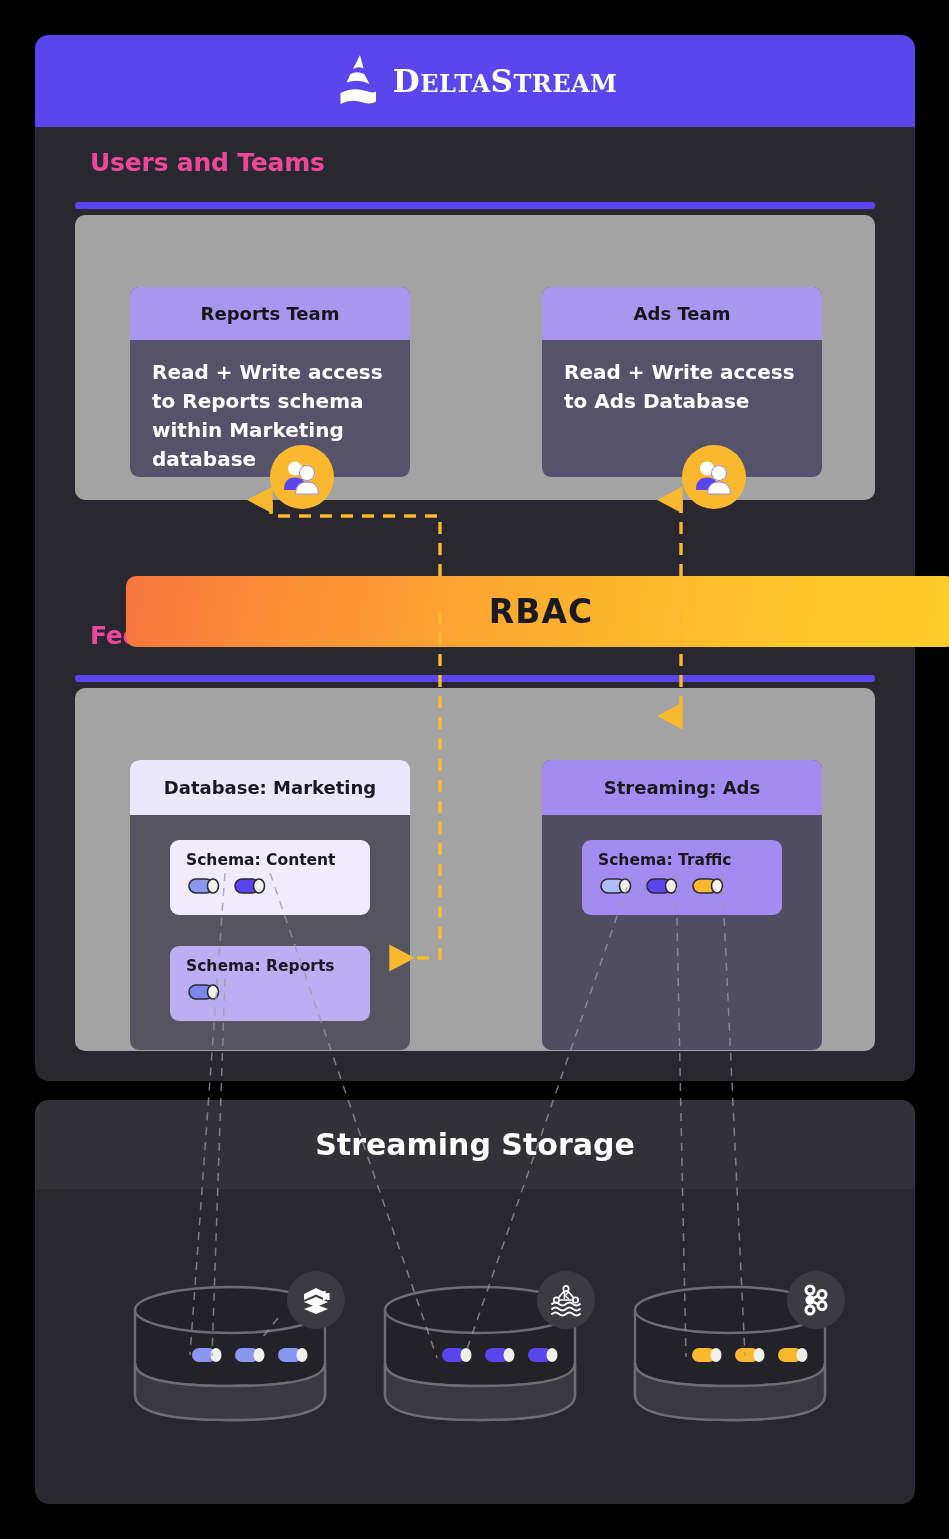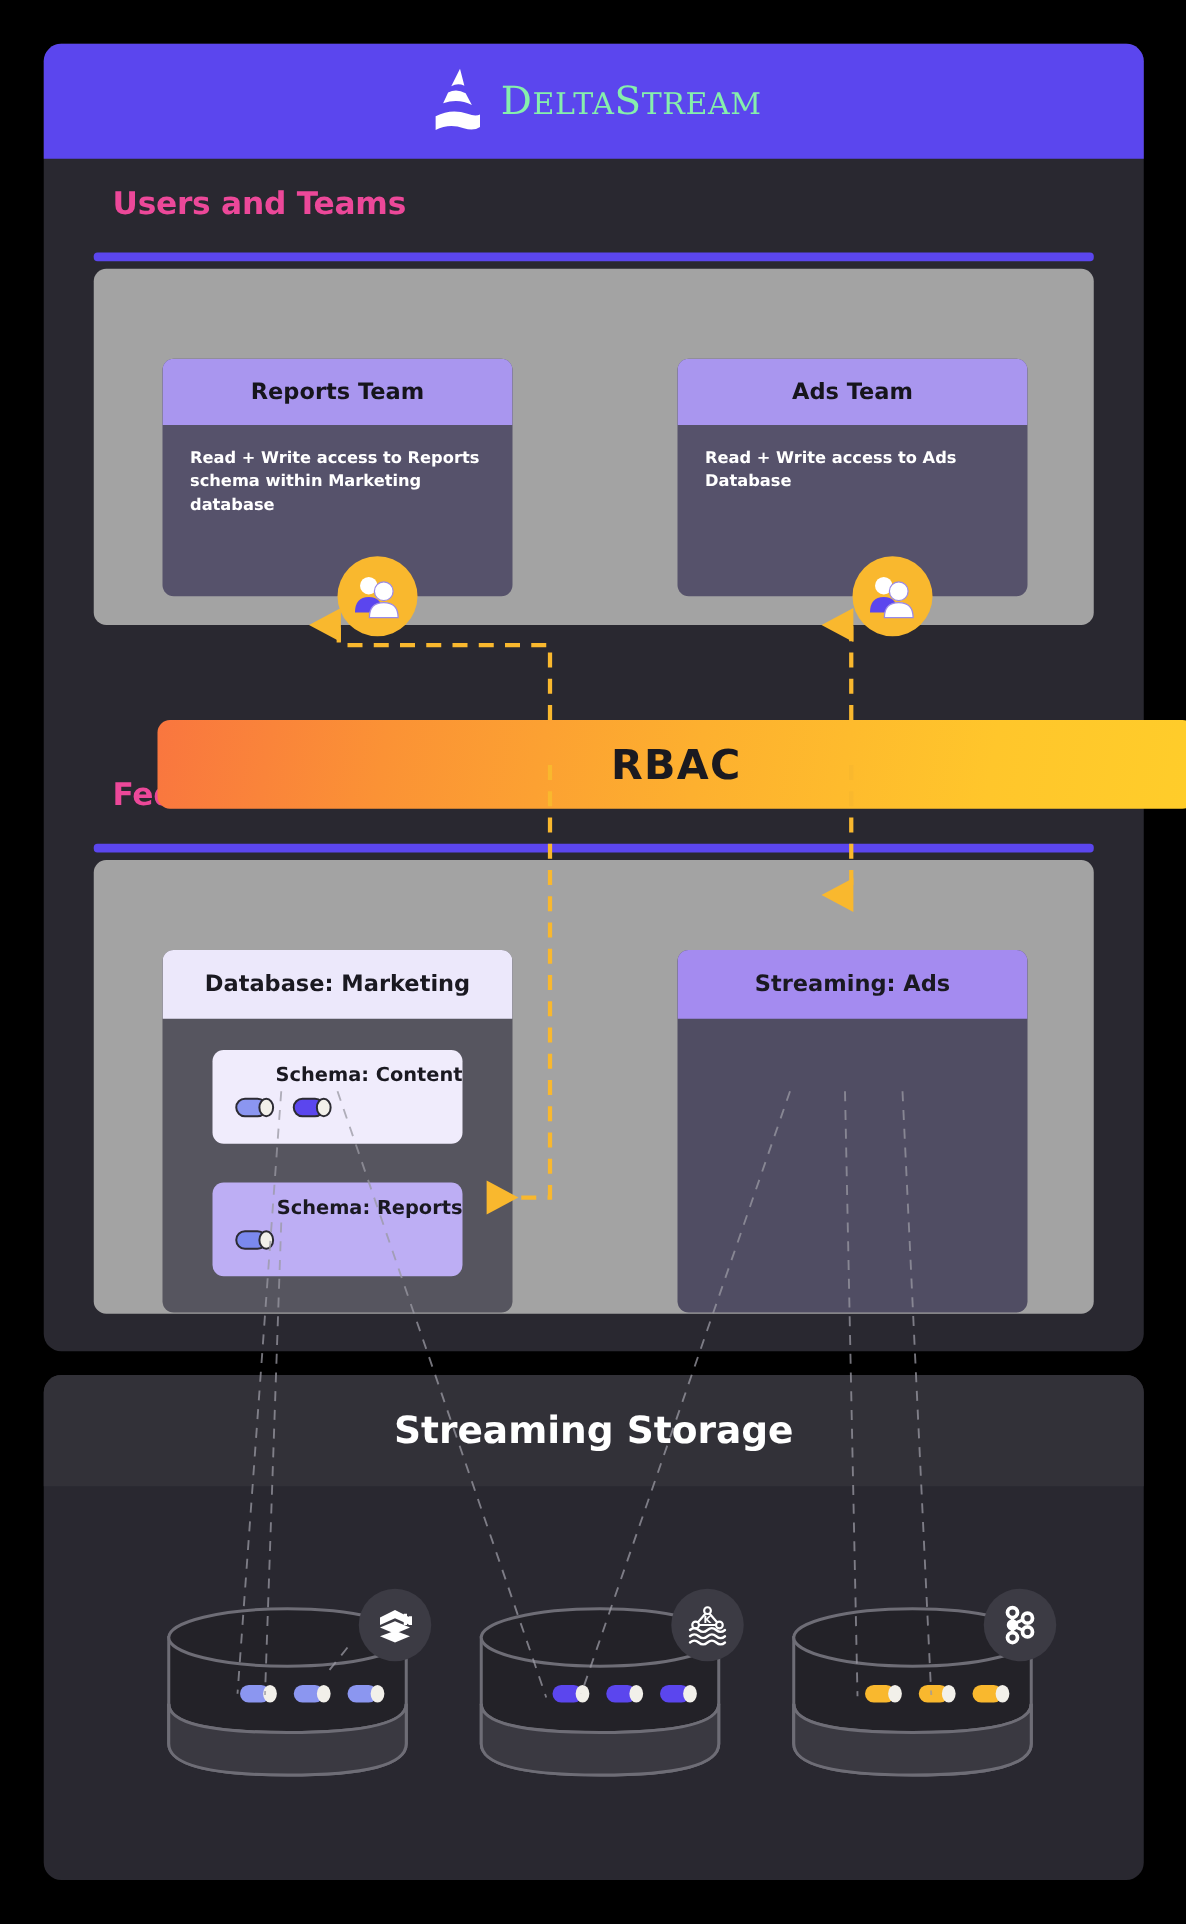--- a/index.html
+++ b/index.html
@@ -33,24 +33,24 @@
     width: 880px; height: 92px;
     background: #5b46ee;
     border-radius: 14px 14px 0 0;
     display: flex;
     align-items: center;
     justify-content: center;
     gap: 14px;
   }
   .brand-logo { width: 46px; height: 54px; display:block; }
   .brand-name {
-    color: #86efac;
+    color: #ffffff;
     font-family: "DejaVu Serif", serif;
     font-size: 31px;
-    font-weight: normal;
+    font-weight: bold;
     letter-spacing: 0.5px;
     white-space: nowrap;
   }
   .brand-name .cap { font-size: 31px; }
   .brand-name .small { font-size: 24px; }
 
   
   .section-title {
     position: absolute;
     color: #ec4899;
@@ -83,21 +83,21 @@
   .team-card-head {
     background: #a996ef;
     color: #16151c;
     font-size: 18px;
     font-weight: bold;
     text-align: center;
     padding: 16px 6px;
   }
   .team-card-body {
     color: #ffffff;
-    font-size: 13px;
+    font-size: 20px;
     font-weight: bold;
     line-height: 1.45;
     padding: 18px 22px 52px 22px;
   }
   .people-badge {
     position: absolute;
     width: 64px; height: 64px;
     border-radius: 50%;
     background: #f9b82e;
     display: flex; align-items: center; justify-content: center;
@@ -130,21 +130,20 @@
   .db-head {
     font-size: 18px;
     font-weight: bold;
     text-align: center;
     color: #1a1921;
     padding: 17px 6px;
   }
   .schema-box {
     position: absolute;
     border-radius: 9px;
-    text-align: right;
   }
   .schema-label {
     font-size: 15.5px;
     font-weight: bold;
     color: #1a1921;
     padding: 11px 0 0 16px;
   }
   .stream-row {
     display: flex;
     gap: 12px;
@@ -263,20 +262,37 @@
             <rect x="2" y="3" width="24" height="14" rx="7" fill="#7b89ee" stroke="#2c2b33" stroke-width="1.6"></rect>
             <ellipse cx="26" cy="10" rx="5.5" ry="7" fill="#f2f0ea" stroke="#2c2b33" stroke-width="1.6"></ellipse>
           </svg>
         </div>
       </div>
 
       <div class="db-card" style="left:467px; top:72px; width:280px; height:290px; background:#504d63;">
         <div class="db-head" style="background:#a48bf0;">Streaming: Ads</div>
       </div>
 
+      <div class="schema-box" style="left:507px; top:152px; width:200px; height:75px; background:#a48bf0;">
+        <div class="schema-label">Schema: Traffic</div>
+        <div class="stream-row">
+          <svg class="cyl" width="34" height="20" viewBox="0 0 34 20">
+            <rect x="2" y="3" width="24" height="14" rx="7" fill="#afbcf7" stroke="#2c2b33" stroke-width="1.6"></rect>
+            <ellipse cx="26" cy="10" rx="5.5" ry="7" fill="#f2f0ea" stroke="#2c2b33" stroke-width="1.6"></ellipse>
+          </svg>
+          <svg class="cyl" width="34" height="20" viewBox="0 0 34 20">
+            <rect x="2" y="3" width="24" height="14" rx="7" fill="#5b46ee" stroke="#2c2b33" stroke-width="1.6"></rect>
+            <ellipse cx="26" cy="10" rx="5.5" ry="7" fill="#f2f0ea" stroke="#2c2b33" stroke-width="1.6"></ellipse>
+          </svg>
+          <svg class="cyl" width="34" height="20" viewBox="0 0 34 20">
+            <rect x="2" y="3" width="24" height="14" rx="7" fill="#f9b82e" stroke="#2c2b33" stroke-width="1.6"></rect>
+            <ellipse cx="26" cy="10" rx="5.5" ry="7" fill="#f2f0ea" stroke="#2c2b33" stroke-width="1.6"></ellipse>
+          </svg>
+        </div>
+      </div>
     </div>
   </div>
 
   <div class="panel" id="panel-bottom">
     <div class="storage-header">
       <span class="storage-title">Streaming Storage</span>
     </div>
 
     <svg class="ovl" style="left:95px; top:185px;" width="200" height="150">
       <path d="M5 25 L5 110 Q5 135 100 135 Q195 135 195 110 L195 25 Z" fill="#232228" stroke="#6e6d76" stroke-width="2.4"></path>

